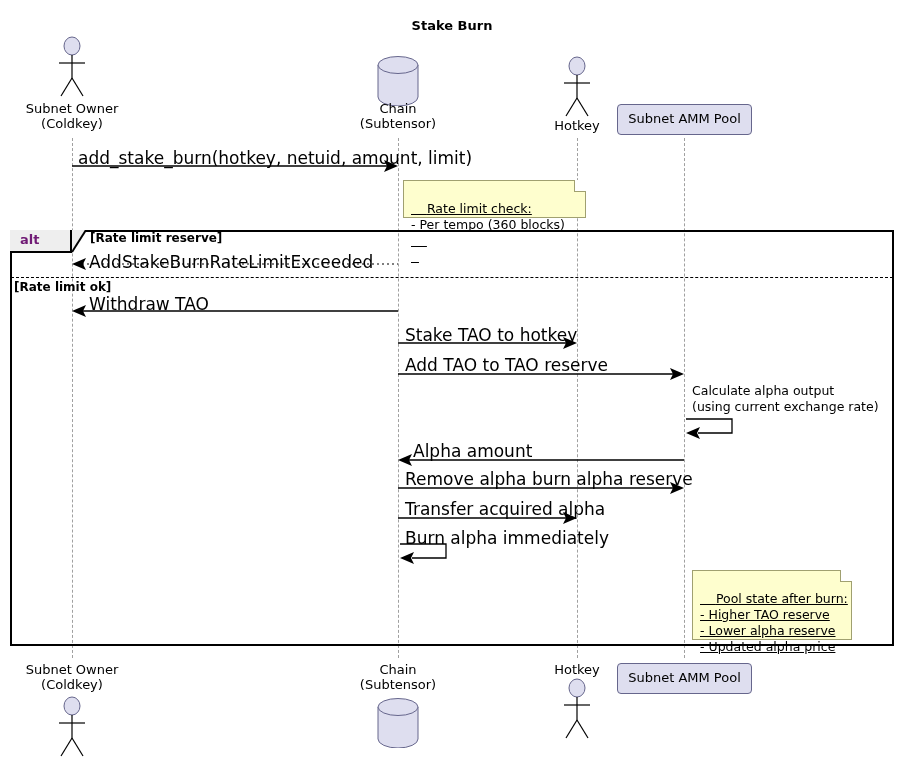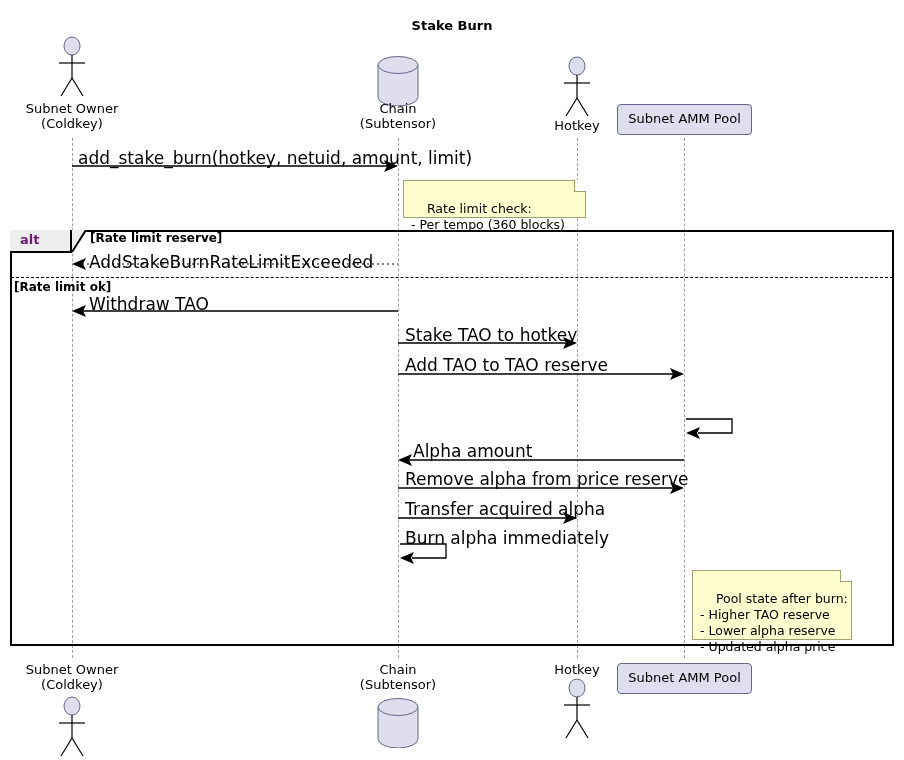--- a/index.html
+++ b/index.html
@@ -62,20 +62,21 @@
   .note {
     position: absolute;
     background: #FEFECE;
     border: 1px solid #A0A070;
     font-size: 12.5px;
     color: #000000;
     box-sizing: border-box;
     padding: 4px 7px 8px 7px;
     line-height: 16px;
     white-space: pre;
+    text-decoration: underline;
   }
   .note .fold {
     position: absolute;
     right: -1px; top: -1px;
     width: 11px; height: 11px;
     background: #ffffff;
     border-left: 1px solid #A0A070;
     border-bottom: 1px solid #A0A070;
     transform: skewX(0deg);
   }
@@ -206,32 +207,34 @@
     <line x1="0" y1="8" x2="173" y2="8" stroke="#000" stroke-width="1.3"></line>
     <path d="M179,8 L165,2 L168,8 L165,14 Z" fill="#000"></path>
   </svg>
 
   <div class="msg-label" style="left:405px; top:355px;">Add TAO to TAO reserve</div>
   <svg style="position:absolute; left:398px; top:366px;" width="290" height="14">
     <line x1="0" y1="8" x2="280" y2="8" stroke="#000" stroke-width="1.3"></line>
     <path d="M286,8 L272,2 L275,8 L272,14 Z" fill="#000"></path>
   </svg>
 
+  <div class="selfnote" style="left:692px; top:383px;">Calculate alpha output
+(using current exchange rate)</div>
   <svg style="position:absolute; left:684px; top:415px;" width="60" height="26">
     <polyline points="2,4 48,4 48,18 14,18" fill="none" stroke="#000" stroke-width="1.3"></polyline>
     <path d="M2,18 L16,12 L13,18 L16,24 Z" fill="#000"></path>
   </svg>
 
   <div class="msg-label" style="left:413px; top:441px;">Alpha amount</div>
   <svg style="position:absolute; left:398px; top:452px;" width="290" height="14">
     <line x1="6" y1="8" x2="286" y2="8" stroke="#000" stroke-width="1.3"></line>
     <path d="M0,8 L14,2 L11,8 L14,14 Z" fill="#000"></path>
   </svg>
 
-  <div class="msg-label" style="left:405px; top:469px;">Remove alpha from price reserve</div>
+  <div class="msg-label" style="left:405px; top:469px;">Remove alpha burn alpha reserve</div>
   <svg style="position:absolute; left:398px; top:480px;" width="290" height="14">
     <line x1="0" y1="8" x2="280" y2="8" stroke="#000" stroke-width="1.3"></line>
     <path d="M286,8 L272,2 L275,8 L272,14 Z" fill="#000"></path>
   </svg>
 
   <div class="msg-label" style="left:405px; top:499px;">Transfer acquired alpha</div>
   <svg style="position:absolute; left:398px; top:510px;" width="183" height="14">
     <line x1="0" y1="8" x2="173" y2="8" stroke="#000" stroke-width="1.3"></line>
     <path d="M179,8 L165,2 L168,8 L165,14 Z" fill="#000"></path>
   </svg>

